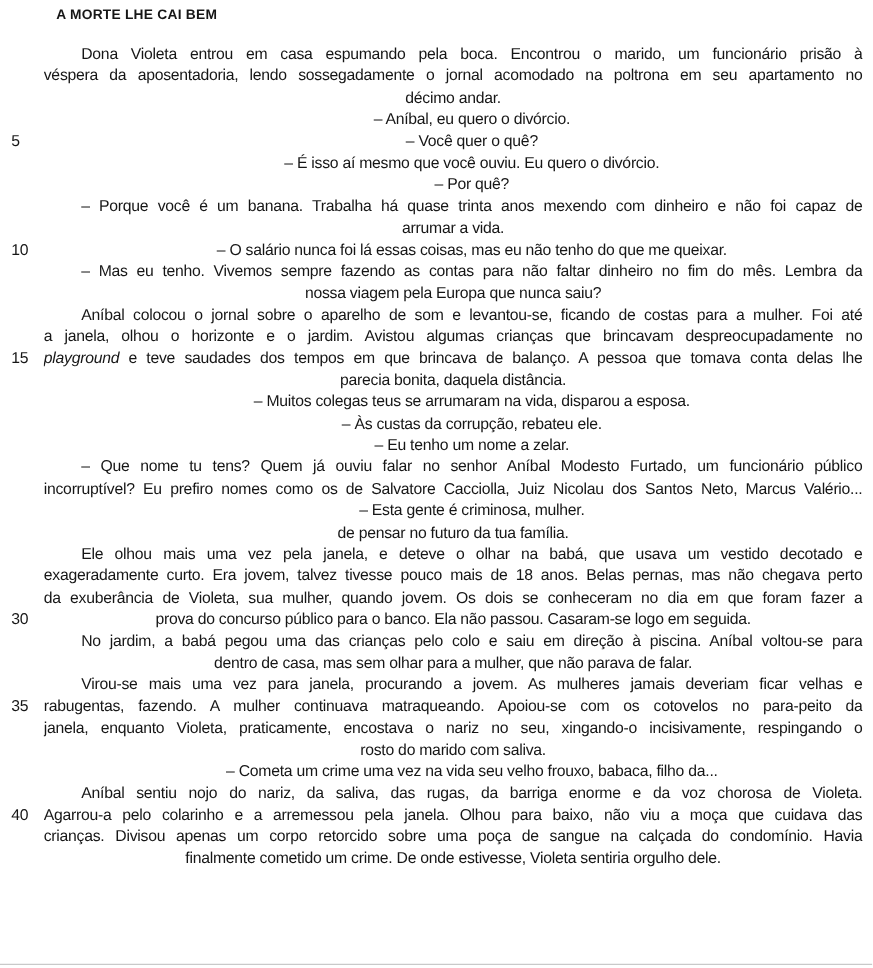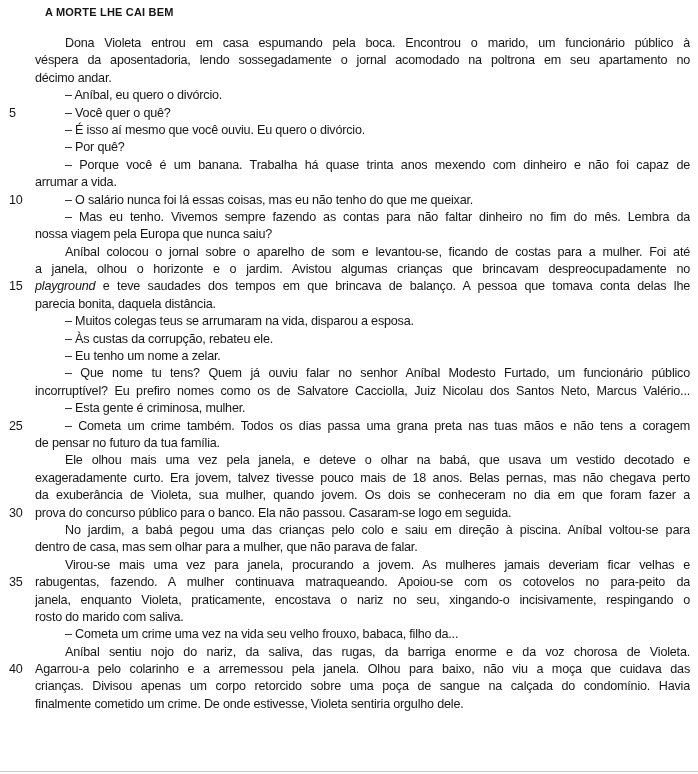--- a/index.html
+++ b/index.html
@@ -42,21 +42,21 @@
     flex: 0 0 35px;
     box-sizing: border-box;
     padding-left: 9px;
     font-size: 12.6px;
     text-align: left;
   }
   .txt {
     flex: 1 1 auto;
     margin-right: 8px;
     overflow: hidden;
-    text-align: left;
+    text-align: center;
   }
   .line.just .txt {
     text-align: justify;
     text-align-last: justify;
   }
   .line.indent .txt {
     text-indent: 30px;
   }
   .txt em {
     font-style: italic;
@@ -71,21 +71,21 @@
   }
 </style>
 </head>
 <body>
 
 <div class="page">
   <div class="doc-title">A MORTE LHE CAI BEM</div>
   <div class="text-body">
       <div class="line indent just">
         <span class="num"></span>
-        <span class="txt">Dona Violeta entrou em casa espumando pela boca. Encontrou o marido, um funcionário público à</span>
+        <span class="txt">Dona Violeta entrou em casa espumando pela boca. Encontrou o marido, um funcionário prisão à</span>
       </div>
       <div class="line just">
         <span class="num"></span>
         <span class="txt">véspera da aposentadoria, lendo sossegadamente o jornal acomodado na poltrona em seu apartamento no</span>
       </div>
       <div class="line">
         <span class="num"></span>
         <span class="txt">décimo andar.</span>
       </div>
       <div class="line indent">
@@ -156,24 +156,20 @@
         <span class="num"></span>
         <span class="txt">– Que nome tu tens? Quem já ouviu falar no senhor Aníbal Modesto Furtado, um funcionário público</span>
       </div>
       <div class="line just">
         <span class="num"></span>
         <span class="txt">incorruptível? Eu prefiro nomes como os de Salvatore Cacciolla, Juiz Nicolau dos Santos Neto, Marcus Valério...</span>
       </div>
       <div class="line indent">
         <span class="num"></span>
         <span class="txt">– Esta gente é criminosa, mulher.</span>
-      </div>
-      <div class="line indent just">
-        <span class="num">25</span>
-        <span class="txt">– Cometa um crime também. Todos os dias passa uma grana preta nas tuas mãos e não tens a coragem</span>
       </div>
       <div class="line">
         <span class="num"></span>
         <span class="txt">de pensar no futuro da tua família.</span>
       </div>
       <div class="line indent just">
         <span class="num"></span>
         <span class="txt">Ele olhou mais uma vez pela janela, e deteve o olhar na babá, que usava um vestido decotado e</span>
       </div>
       <div class="line just">

